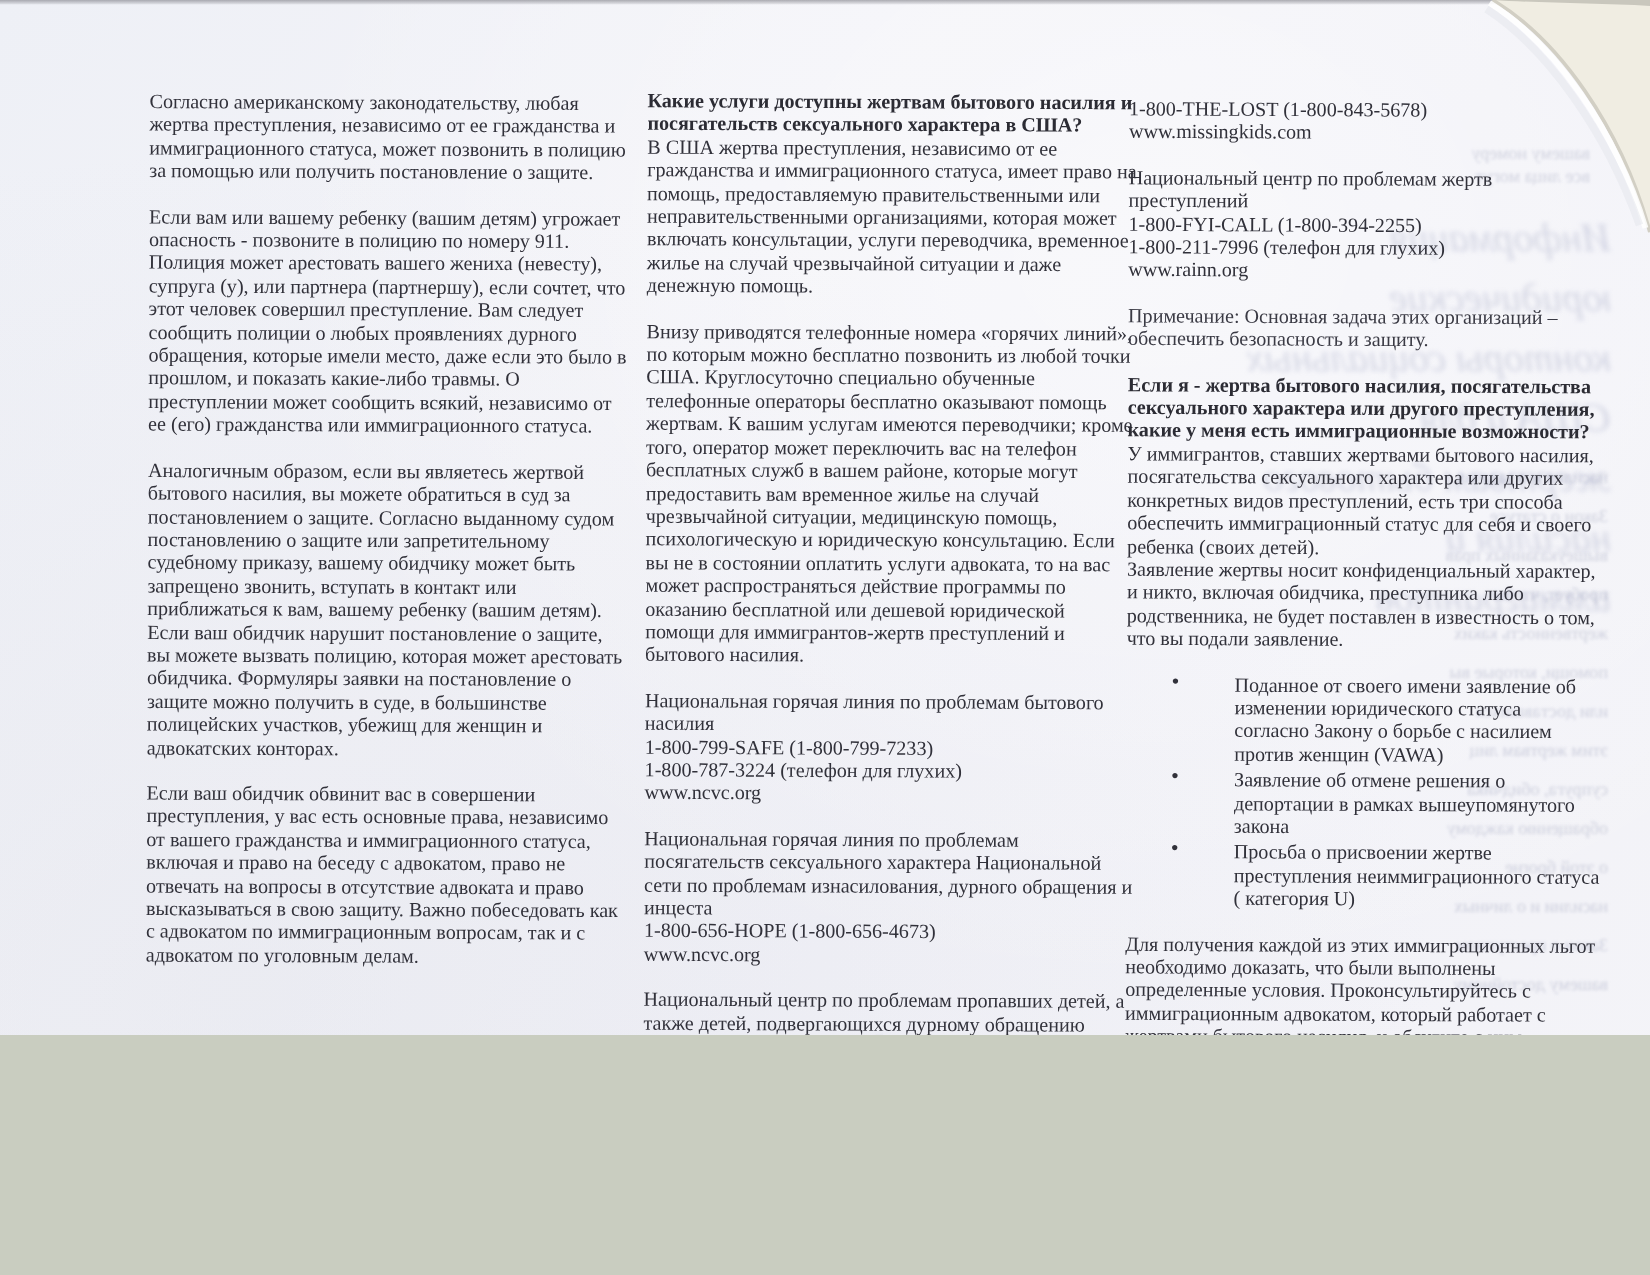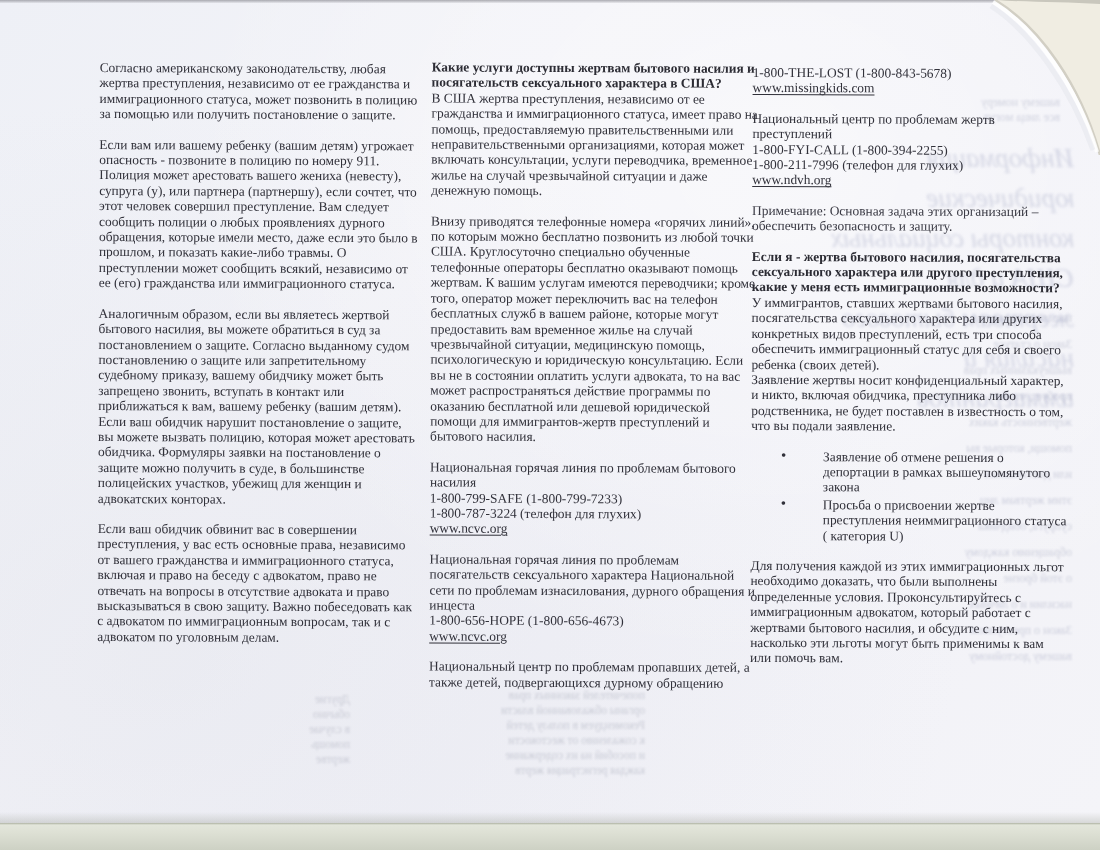--- a/index.html
+++ b/index.html
@@ -1,38 +1,38 @@
 <!DOCTYPE html>
 <html><head>
 <meta charset="utf-8">
 <style>
   html,body{margin:0;padding:0;}
   body{width:1100px;height:850px;overflow:hidden;background:#c9cdc0;
        font-family:"Liberation Serif","DejaVu Serif",serif;}
-  .scan{position:relative;width:1100px;height:850px;overflow:hidden;}
+  .scan{position:relative;width:1100px;height:690px;overflow:hidden;}
   .paper{position:absolute;left:0;top:0;width:1100px;height:823px;
          background:linear-gradient(128deg,#eef0f6 0%,#f3f3f8 35%,#f1f1f7 60%,#f4f4f8 100%);}
   .paper::after{content:"";position:absolute;inset:0;
          background:radial-gradient(ellipse at 70% 20%, rgba(255,255,255,.5), rgba(255,255,255,0) 55%),
                     radial-gradient(ellipse at 15% 80%, rgba(210,214,224,.25), rgba(255,255,255,0) 60%);}
   .scan-top-line{position:absolute;left:0;top:0;width:1100px;height:3px;
          background:linear-gradient(rgba(110,110,118,.55),rgba(160,160,168,.15));z-index:4;}
   .content{position:absolute;left:0;top:0;width:1100px;height:823px;z-index:2;
          transform:rotate(0.25deg);transform-origin:50% 0;
          color:#31313a;font-size:13.4px;line-height:15.4px;}
   .col{position:absolute;}
   .col1{left:100px;top:62px;width:322px;}
   .col2{left:432px;top:60px;width:327px;}
   .col3{left:753px;top:64px;width:316px;}
   p{margin:0 0 15px 0;}
   p.tight{margin:0;}
   h3{font-size:13.4px;line-height:15.4px;font-weight:700;margin:0;color:#2c2c34;}
   .block{margin:0 0 15px 0;}
   .ln{display:block;}
-  .link{text-decoration:underline;text-underline-offset:2px;}
+  .link{text-underline-offset:2px;}
   .note{color:#3a3a44;}
   .bullets{margin:15px 0 15px 28px;}
   .bullet{display:block;position:relative;padding-left:44px;margin-bottom:2px;}
   .bullet::before{content:"\2022";position:absolute;left:2px;top:-1px;font-size:15px;}
   
   .ghost{position:absolute;z-index:1;color:rgba(118,128,168,.30);
          transform:scaleX(-1);filter:blur(1.2px);pointer-events:none;}
   .ghost .gl{display:block;}
   .ghost-big{top:138px;right:26px;width:250px;text-align:left;
          font-style:italic;font-size:27px;line-height:40px;color:rgba(120,128,170,.26);filter:blur(1.6px);}
@@ -147,30 +147,31 @@
           </div>
         <span class="link">www.missingkids.com</span>
       </div>
 
       <div class="block">
         <div>
             <span class="ln">Национальный центр по проблемам жертв преступлений</span>
             <span class="ln">1-800-FYI-CALL (1-800-394-2255)</span>
             <span class="ln">1-800-211-7996 (телефон для глухих)</span>
           </div>
-        <span class="link">www.ndvh.org</span>
+        <span class="link">www.rainn.org</span>
       </div>
 
       <p class="note">Примечание: Основная задача этих организаций – обеспечить безопасность и защиту.</p>
 
       <h3>Если я - жертва бытового насилия, посягательства сексуального характера или другого преступления, какие у меня есть иммиграционные возможности?</h3>
       <p class="tight">У иммигрантов, ставших жертвами бытового насилия, посягательства сексуального характера или других конкретных видов преступлений, есть три способа обеспечить  иммиграционный статус для себя и своего ребенка (своих детей).</p>
       <p class="tight">Заявление жертвы носит конфиденциальный характер, и никто, включая обидчика, преступника либо родственника, не будет поставлен в известность о том, что вы подали заявление.</p>
 
       <div class="bullets">
+          <span class="bullet">Поданное от своего имени заявление об изменении юридического статуса согласно Закону о борьбе с насилием против женщин (VAWA)</span>
           <span class="bullet">Заявление об отмене решения о депортации в рамках вышеупомянутого закона</span>
           <span class="bullet">Просьба о присвоении жертве преступления неиммиграционного статуса ( категория U)</span>
         </div>
 
       <p>Для получения каждой из этих иммиграционных льгот необходимо доказать, что были выполнены определенные условия.  Проконсультируйтесь с иммиграционным адвокатом, который работает с жертвами бытового насилия, и обсудите с ним, насколько эти льготы могут быть применимы к вам или помочь вам.</p>
     </div>
 
   </div>
 
   <div class="corner">

